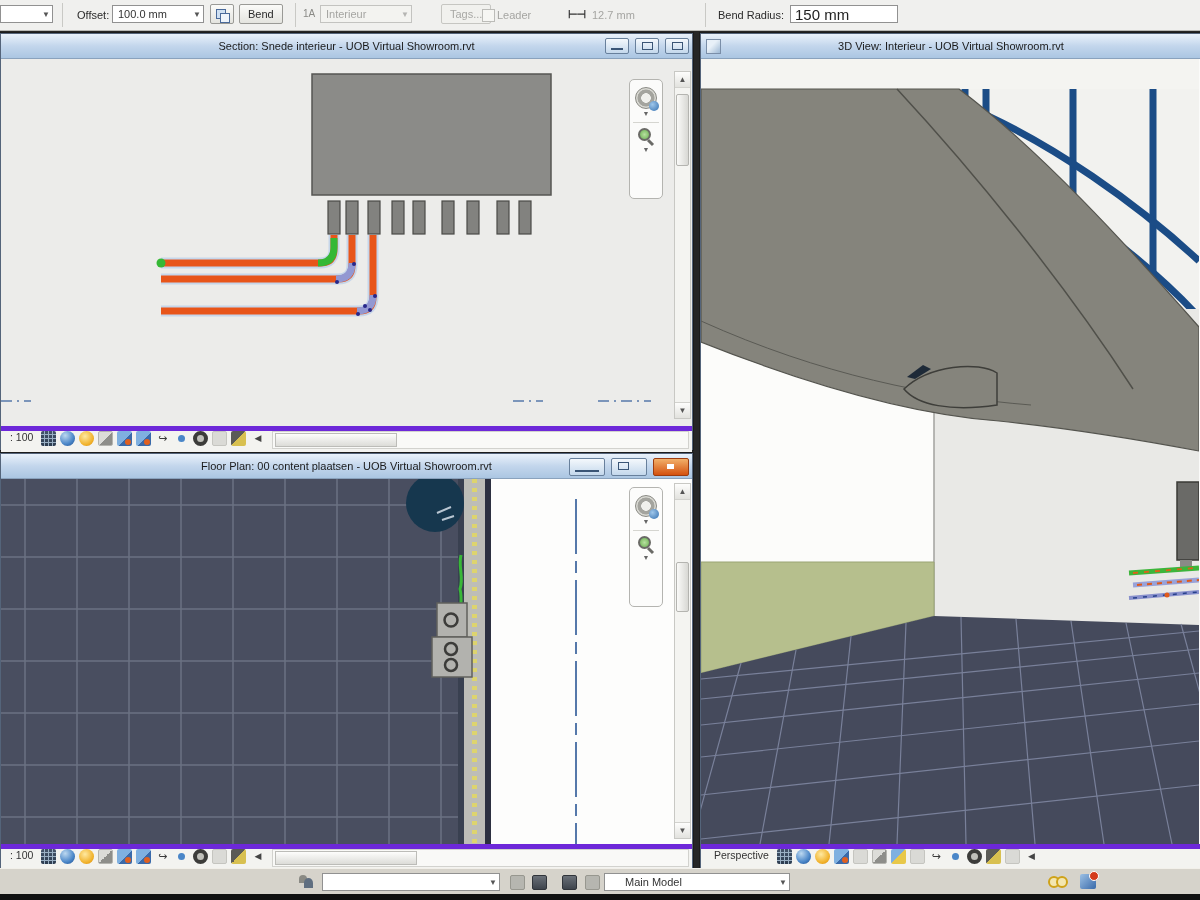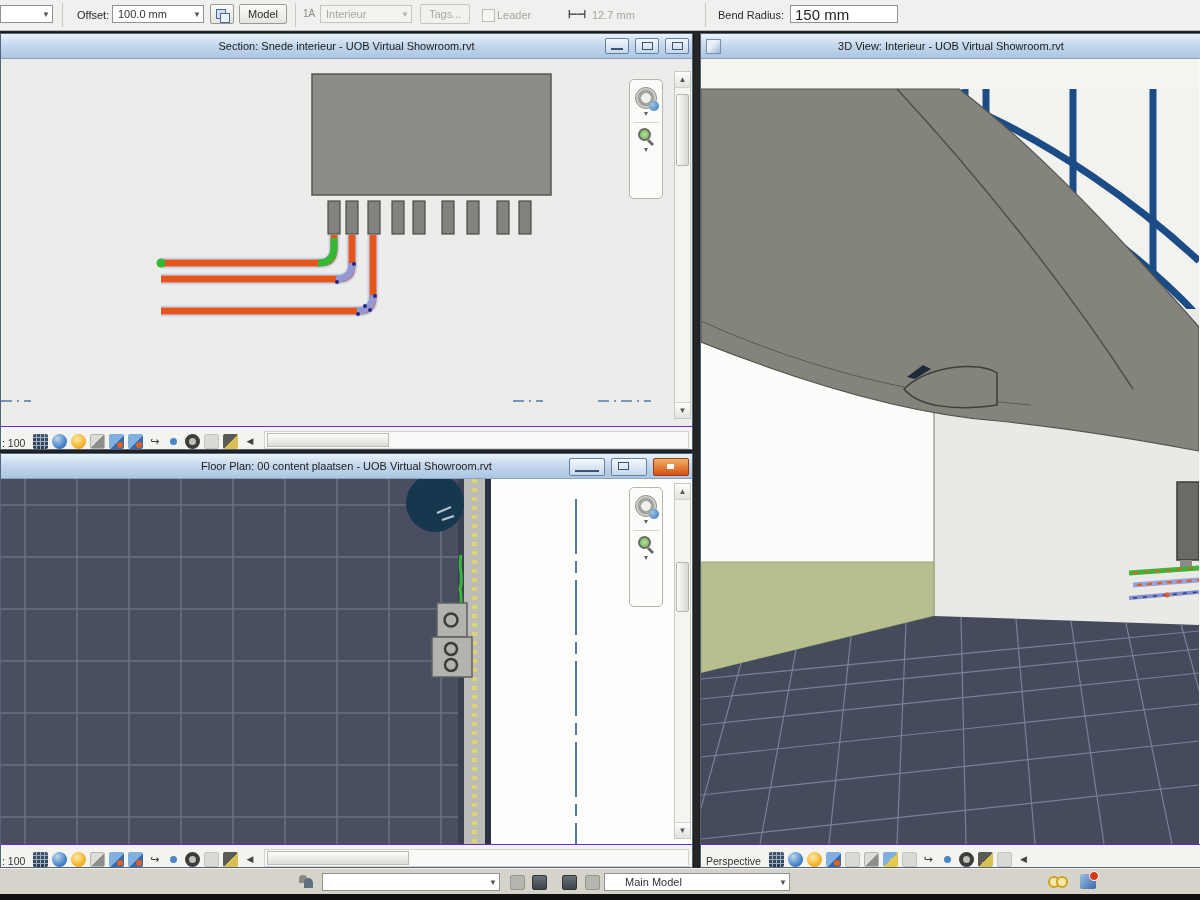--- a/index.html
+++ b/index.html
@@ -39,22 +39,22 @@
   .winbtns{position:absolute;right:3px;top:4px;line-height:0;}
   .wb{display:inline-block;width:22px;height:14px;margin-left:3px;border:1px solid #68809c;border-radius:2px;
       background:linear-gradient(#f4f8fc,#c4d8ec);position:relative;}
   .wb.big{width:34px;height:16px;}
   .wb-min:after{content:"";position:absolute;left:5px;right:5px;bottom:3px;height:2px;background:#3a5576;}
   .wb-rest:after{content:"";position:absolute;left:6px;top:3px;width:9px;height:6px;border:1px solid #3a5576;}
   .wb-close-red{background:linear-gradient(#f2b069,#d4510f);border-color:#9c3c10;}
   .wb-close-red:after{content:"";position:absolute;left:13px;top:5px;width:7px;height:5px;background:#fff;}
   .canvas{position:relative;overflow:hidden;}
   
-  .vcb{height:22px;background:#f3f3f0;border-top:1px solid #6d28d9;display:flex;align-items:flex-end;
-       padding-left:1px;position:relative;}
+  .vcb{height:22px;background:#f3f3f0;border-top:5px solid #6d28d9;display:flex;align-items:flex-start;
+       padding-left:9px;position:relative;}
   .scale-txt{font-size:10.5px;color:#333;margin:0 8px 0 0;white-space:nowrap;}
   .ic{display:inline-block;width:15px;height:15px;border-radius:2px;margin-right:4px;flex:none;position:relative;}
   .ic-detail{background:repeating-linear-gradient(90deg,transparent 0 3px,#9ab0c4 3px 4px),
              repeating-linear-gradient(0deg,transparent 0 3px,#9ab0c4 3px 4px),linear-gradient(#44546a,#2c3c50);}
   .ic-sphere{border-radius:50%;background:radial-gradient(circle at 35% 30%,#bcd8f0,#4a86c8 60%,#1c4a8a);}
   .ic-sun{border-radius:50%;background:radial-gradient(circle at 40% 35%,#ffe9a0,#f0b028 65%,#d08010);}
   .ic-shadow{background:linear-gradient(135deg,#dcdcd8 50%,#8e8e8a 50%);border:1px solid #b5b5b0;box-sizing:border-box;}
   .ic-faint{background:#dadad6;border:1px solid #c5c5c0;box-sizing:border-box;}
   .ic-blue2{background:linear-gradient(135deg,#7fb0e0 55%,#3a6aaa 55%);}
   .ic-blue2:after{content:"";position:absolute;right:1px;bottom:1px;width:6px;height:6px;border-radius:50%;background:#e06020;}
@@ -121,28 +121,28 @@
     </div>
     <div class="sep" style="left:62px;"></div>
     <span class="ob-label" style="left:77px;">Offset:</span>
     <div class="combo" style="left:112px;width:92px;">
       <span>100.0 mm</span>
       <span class="arr">▼</span>
     </div>
     <button class="icon-btn" style="left:210px;">
       <span class="copy-glyph"></span>
     </button>
-    <button class="ob-btn" style="left:239px;">Model</button>
+    <button class="ob-btn" style="left:239px;">Bend</button>
     <div class="sep" style="left:295px;"></div>
     <span class="just-glyph" style="left:303px;">1A</span>
     <div class="combo disabled" style="left:320px;width:92px;">
       <span>Interieur</span>
       <span class="arr">▼</span>
     </div>
-    <button class="ob-btn disabled" style="left:420px;">Tags...</button>
+    <button class="ob-btn disabled" style="left:441px;">Tags...</button>
     <span class="chk-box" style="left:482px;"></span>
     <span class="ob-label disabled-text" style="left:497px;">Leader</span>
     <span class="dim-glyph" style="left:568px;">⊢⊣</span>
     <span class="ob-label disabled-text" style="left:592px;">12.7 mm</span>
     <div class="sep" style="left:705px;"></div>
     <span class="ob-label" style="left:718px;">Bend Radius:</span>
     <input class="ob-input" style="left: 790px; width: 108px;" value="150 mm">
   </div>
 
   <div class="win" style="left:0;top:33px;width:691px;height:415px;">

